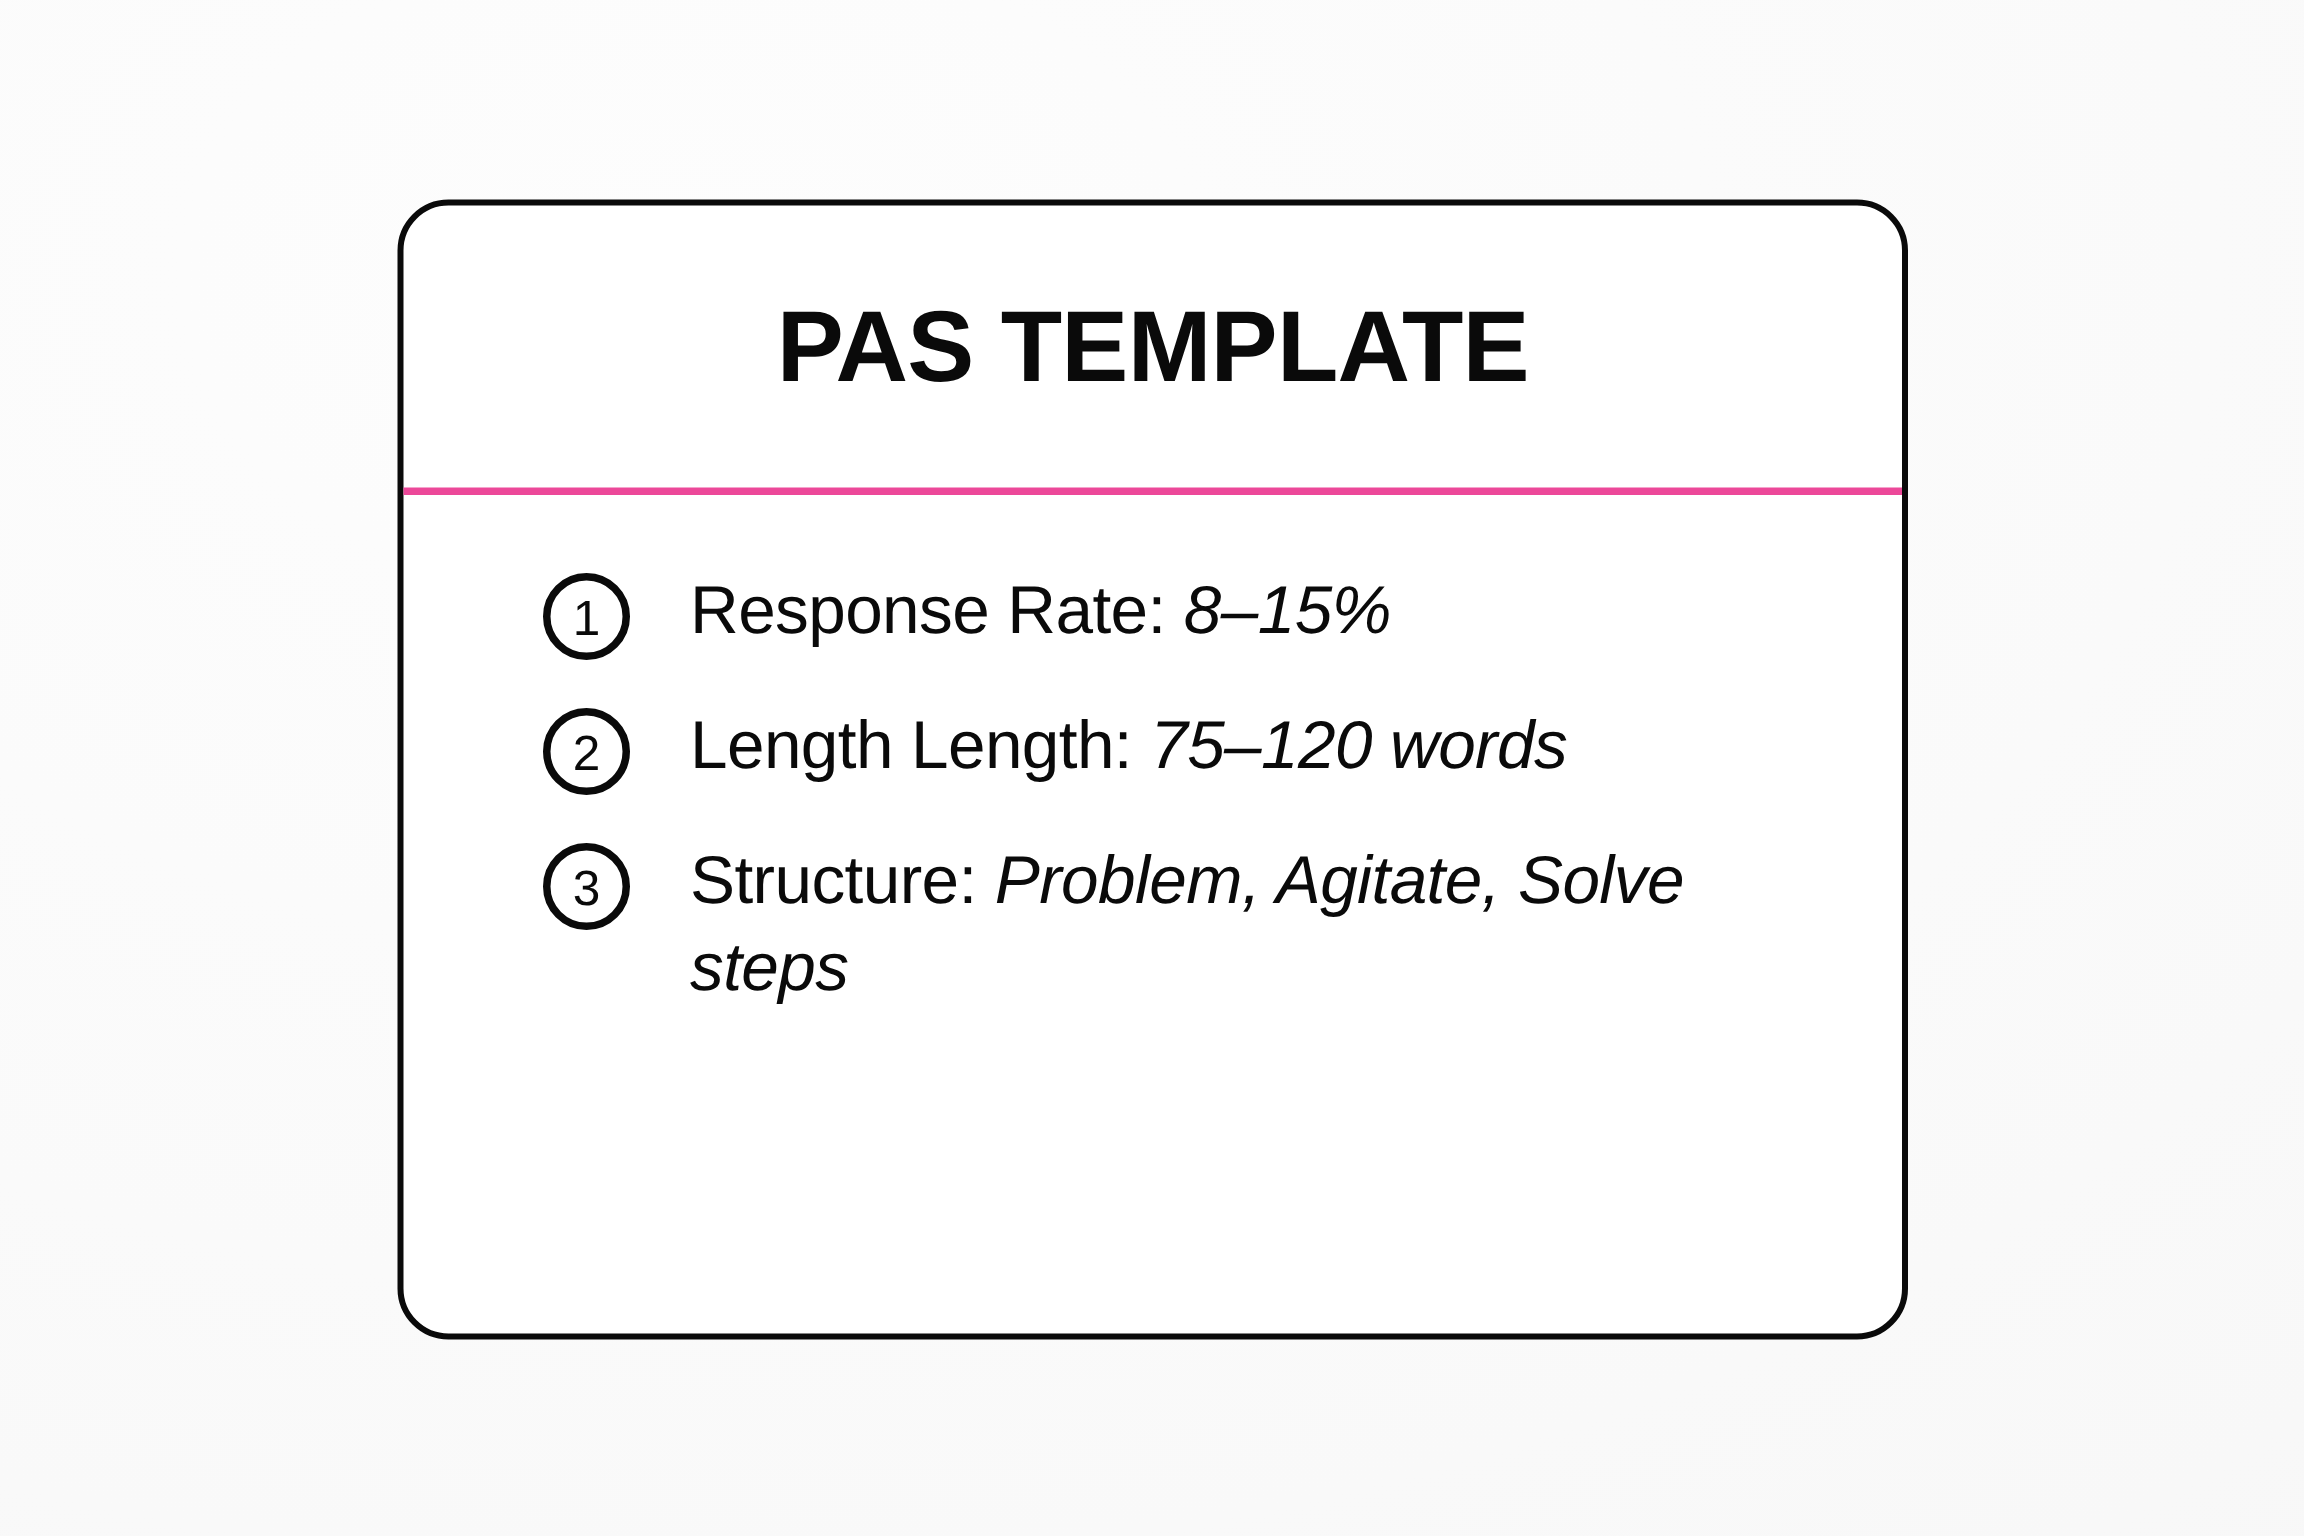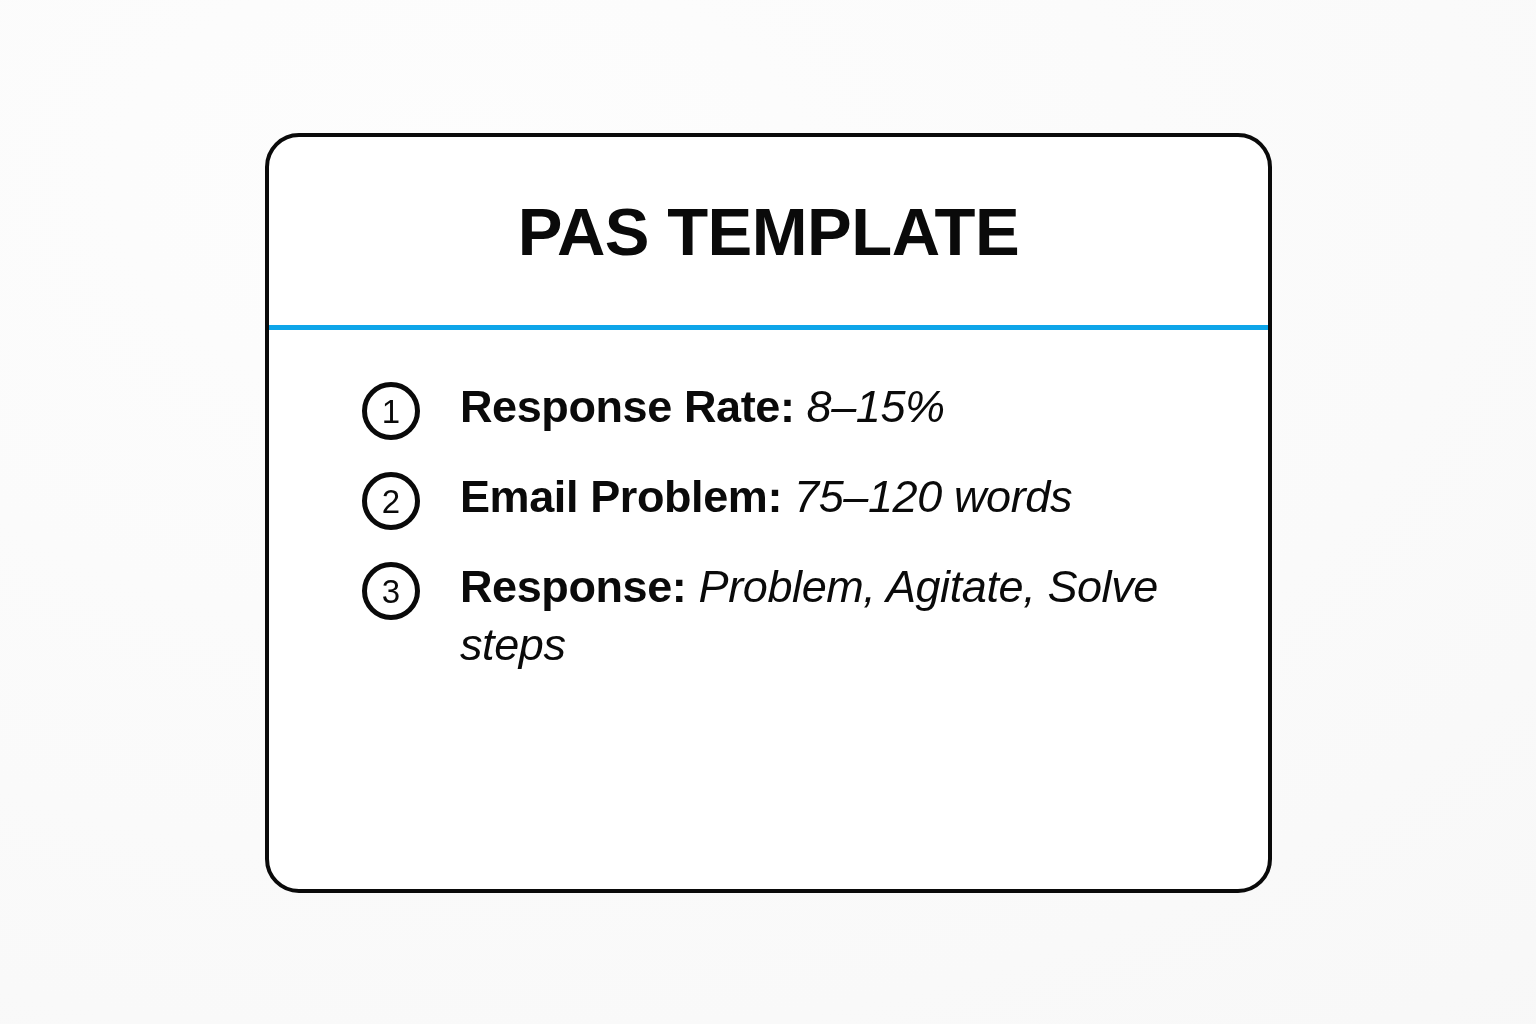--- a/index.html
+++ b/index.html
@@ -35,21 +35,21 @@
     border: 4px solid #0a0a0a;
     border-radius: 34px;
     display: flex;
     flex-direction: column;
   }
 
   .card-header {
     height: 193px;
     flex: 0 0 auto;
     box-sizing: border-box;
-    border-bottom: 5px solid #0ea5e9;
+    border-bottom: 5px solid #ec4899;
     display: flex;
     align-items: center;
     justify-content: center;
   }
 
   .card-title {
     font-size: 67px;
     font-weight: 700;
     letter-spacing: -0.5px;
     color: #0a0a0a;
@@ -97,21 +97,21 @@
   .item-text {
     margin-left: 40px;
     max-width: 760px;
     font-size: 45px;
     line-height: 1.29;
     color: #0a0a0a;
     letter-spacing: -0.4px;
   }
 
   .item-label {
-    font-weight: 700;
+    font-weight: 400;
   }
 
   .item-value {
     font-weight: 400;
     font-style: italic;
   }
 </style>
 </head>
 <body>
 
@@ -129,28 +129,28 @@
         <div class="list-item">
           <div class="num-badge">1</div>
           <div class="item-text">
             <span class="item-label">Response Rate:</span><span> </span><span class="item-value">8–15%</span>
           </div>
         </div>
 
         <div class="list-item">
           <div class="num-badge">2</div>
           <div class="item-text">
-            <span class="item-label">Email Problem:</span><span> </span><span class="item-value">75–120 words</span>
+            <span class="item-label">Length Length:</span><span> </span><span class="item-value">75–120 words</span>
           </div>
         </div>
 
         <div class="list-item">
           <div class="num-badge">3</div>
           <div class="item-text">
-            <span class="item-label">Response:</span><span> </span><span class="item-value">Problem, Agitate, Solve steps</span>
+            <span class="item-label">Structure:</span><span> </span><span class="item-value">Problem, Agitate, Solve steps</span>
           </div>
         </div>
 
       </div>
     </div>
 
   </div>
 </div>
 
 </body></html>

